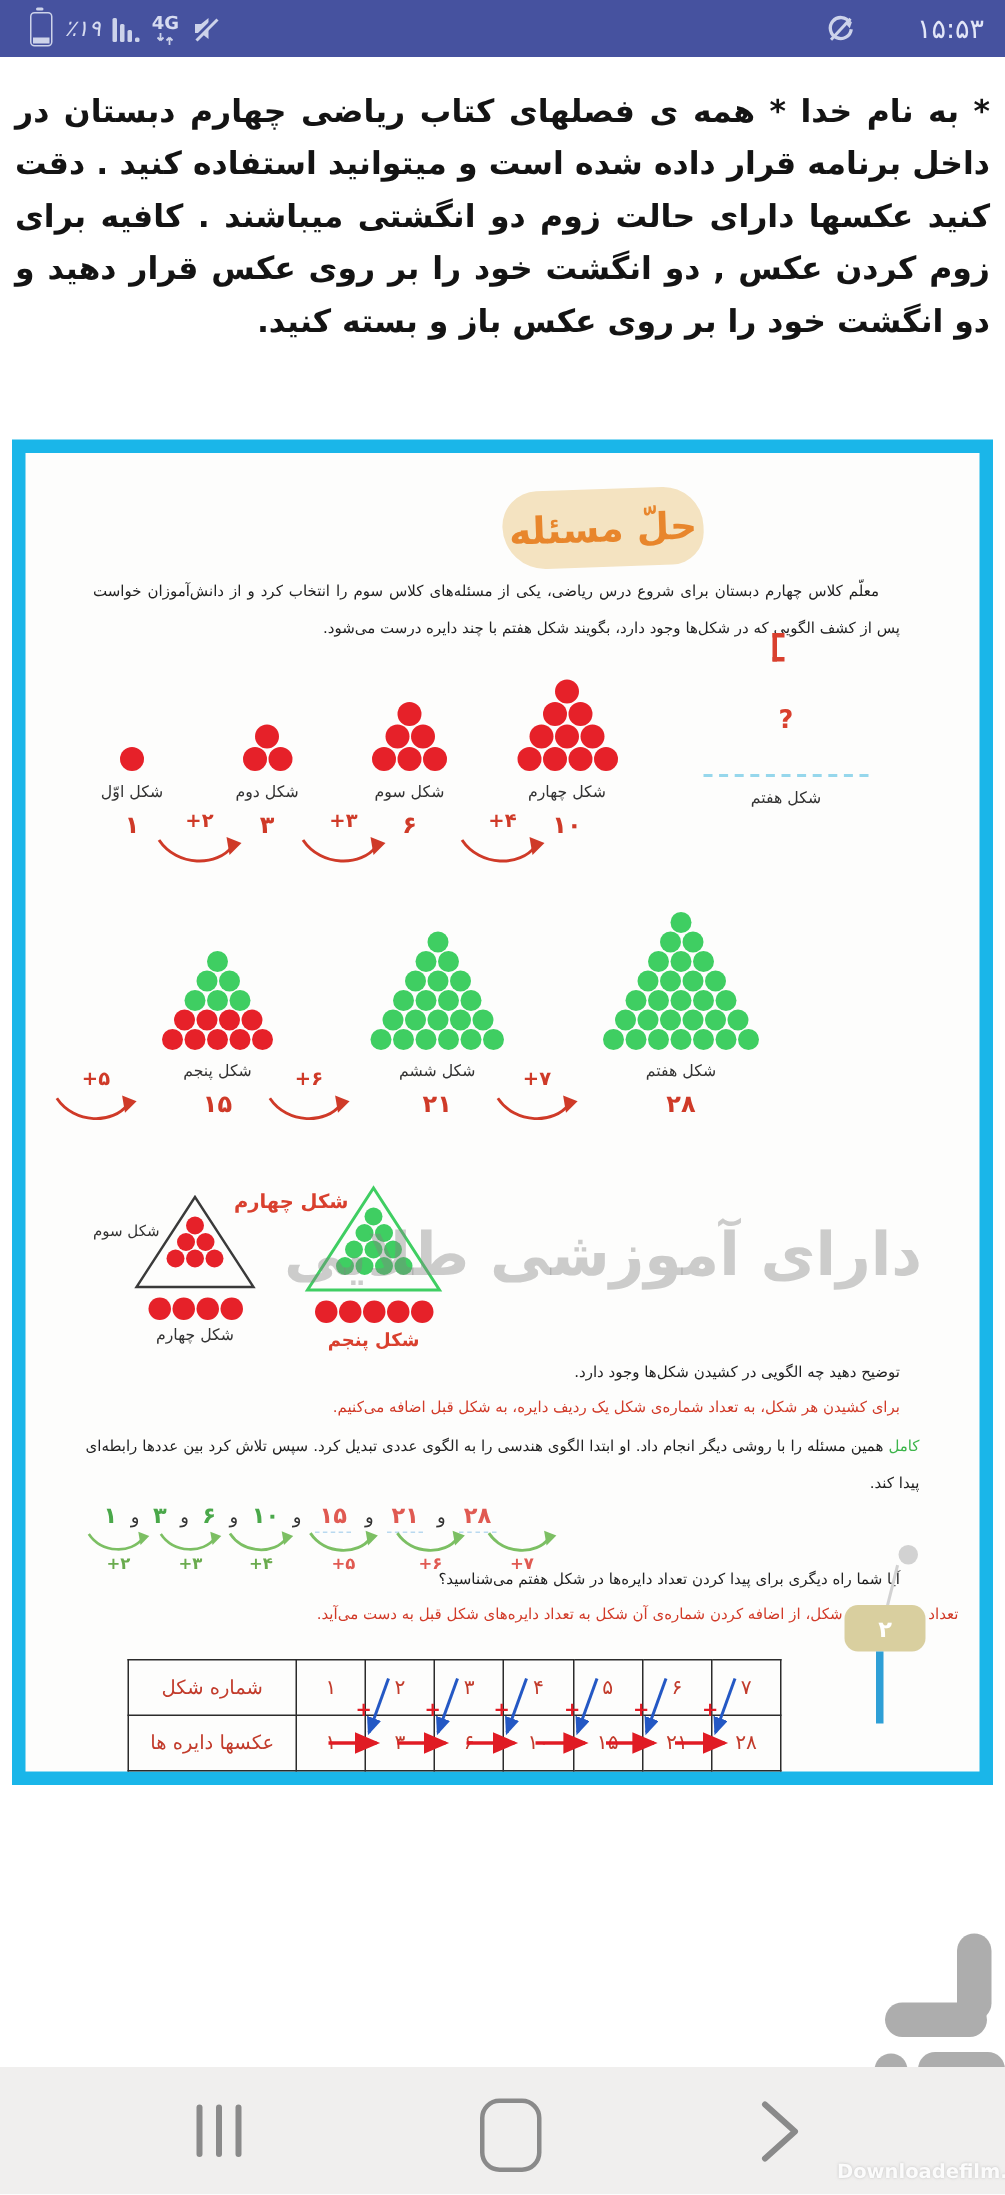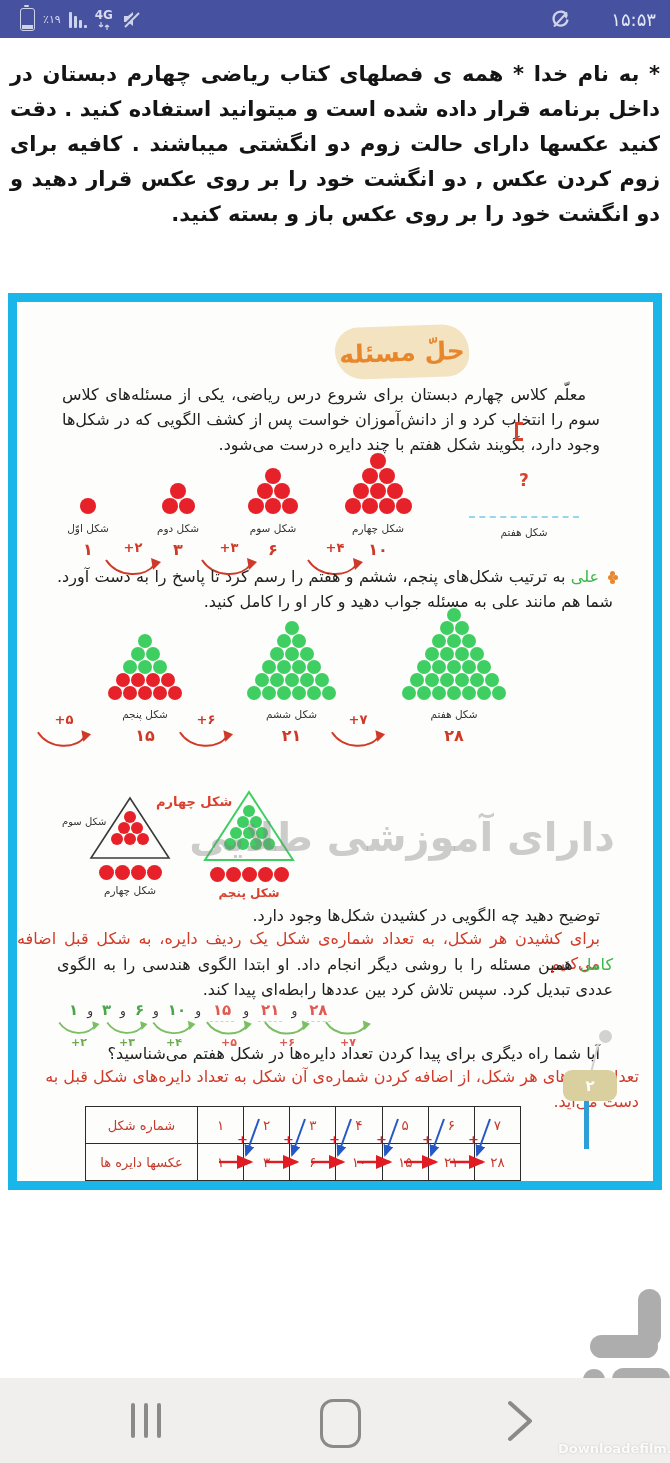--- a/index.html
+++ b/index.html
@@ -6,40 +6,40 @@
   .screen{position:relative;width:670px;height:1463px;background:#ffffff;overflow:hidden;
           font-family:"DejaVu Sans",sans-serif;}
   
   .statusbar{position:absolute;left:0;top:0;width:670px;height:38px;background:#46529f;
              display:flex;align-items:center;color:#d6dbf0;}
   .sb-left{display:flex;align-items:center;gap:8px;padding-left:20px;}
   .sb-right{margin-left:auto;display:flex;align-items:center;gap:40px;padding-right:14px;}
   .batt{position:relative;width:13px;height:21px;border:1.5px solid #cdd3ea;border-radius:3px;}
   .batt::before{content:"";position:absolute;top:-4px;left:3px;width:5px;height:2.5px;background:#cdd3ea;border-radius:1px;}
   .batt::after{content:"";position:absolute;bottom:1px;left:1px;right:1px;height:4px;background:#cdd3ea;}
-  .sb-pct{font-size:11px;letter-spacing:0.5px;}
+  .sb-pct{font-size:15px;letter-spacing:0.5px;font-style:italic;}
   .sigbars{display:flex;align-items:flex-end;gap:2px;height:17px;}
   .sigbars i{display:block;width:3px;background:#cdd3ea;border-radius:1px;}
   .fourg{display:flex;flex-direction:column;align-items:center;line-height:1;}
   .fourg b{font-size:12px;font-weight:bold;}
   .fourg svg{margin-top:1px;}
   .sb-time{font-size:18px;color:#e2e6f7;}
   
   .intro{position:absolute;left:10px;top:57px;width:650px;direction:rtl;text-align:justify;
          text-align-last:right;font-size:21px;font-weight:bold;line-height:35px;color:#141414;}
   
   .page{position:absolute;left:8px;top:293px;width:654px;height:897px;background:#fdfdfc;
         border:9px solid #1ab6e9;box-sizing:border-box;}
   .page *{box-sizing:border-box;}
   .abs{position:absolute;}
   .title-blob{position:absolute;left:318px;top:24px;width:134px;height:52px;background:#f4e3c1;
         border-radius:26px 30px 24px 32px;display:flex;align-items:center;justify-content:center;
         transform:rotate(-2deg);}
   .title-blob span{color:#e8862c;font-size:25px;font-weight:bold;direction:rtl;}
-  .ptext{direction:rtl;text-align:justify;font-size:16px;line-height:25px;color:#222;}
+  .ptext{direction:rtl;text-align:justify;font-size:10px;line-height:25px;color:#222;}
   .red-bracket{position:absolute;left:498px;top:120px;width:8px;height:19px;
         border-left:3px solid #d9402e;border-top:3px solid #d9402e;border-bottom:3px solid #d9402e;}
   
   .fig{position:absolute;display:flex;flex-direction:column;align-items:center;}
   .dots-area{display:flex;flex-direction:column;justify-content:flex-end;align-items:center;}
   .dotrow{display:flex;justify-content:center;margin-top:-1px;}
   .dot{display:block;border-radius:50%;margin:0 0.5px;flex:none;}
   .fig-label{font-size:10.5px;color:#333;margin-top:8px;direction:rtl;}
   .fig-value{font-size:16px;font-weight:bold;color:#cf3a28;margin-top:6px;}
   .qmark{color:#d9402e;font-size:17px;font-weight:bold;}
@@ -234,23 +234,20 @@
         </svg>
     </div>
     <div class="curve-arrow red" style="left:288px;top:238px;width:60px;">
       <span class="lbl">+۴</span>
       <svg width="60" height="22" viewBox="0 0 60 22">
           <path d="M3 5 C 15 23, 42 23, 52 9" stroke="currentColor" stroke-width="2" fill="none"></path>
           <path d="M48 3 l10 4 -8 8 z" fill="currentColor"></path>
         </svg>
     </div>
 
-    <div class="ptext abs" style="left:40px;top:262px;width:556px;">
-      <span class="clover"></span><span class="name-green">علی</span><span> به ترتیب شکل‌های پنجم، ششم و هفتم را رسم کرد تا پاسخ را به دست آورد. شما هم مانند علی به مسئله جواب دهید و کار او را کامل کنید.</span>
-    </div>
 
     <div class="fig" style="left:58px;top:300px;width:140px;">
       <div class="dots-area" style="height:98px;">
           <div class="dotrow">
             <i class="dot" style="height: 14px; width: 14px; background: rgb(63, 206, 98);"></i>
           </div>
           <div class="dotrow">
             <i class="dot" style="height: 14px; width: 14px; background: rgb(63, 206, 98);"></i>
             <i class="dot" style="height: 14px; width: 14px; background: rgb(63, 206, 98);"></i>
           </div>

